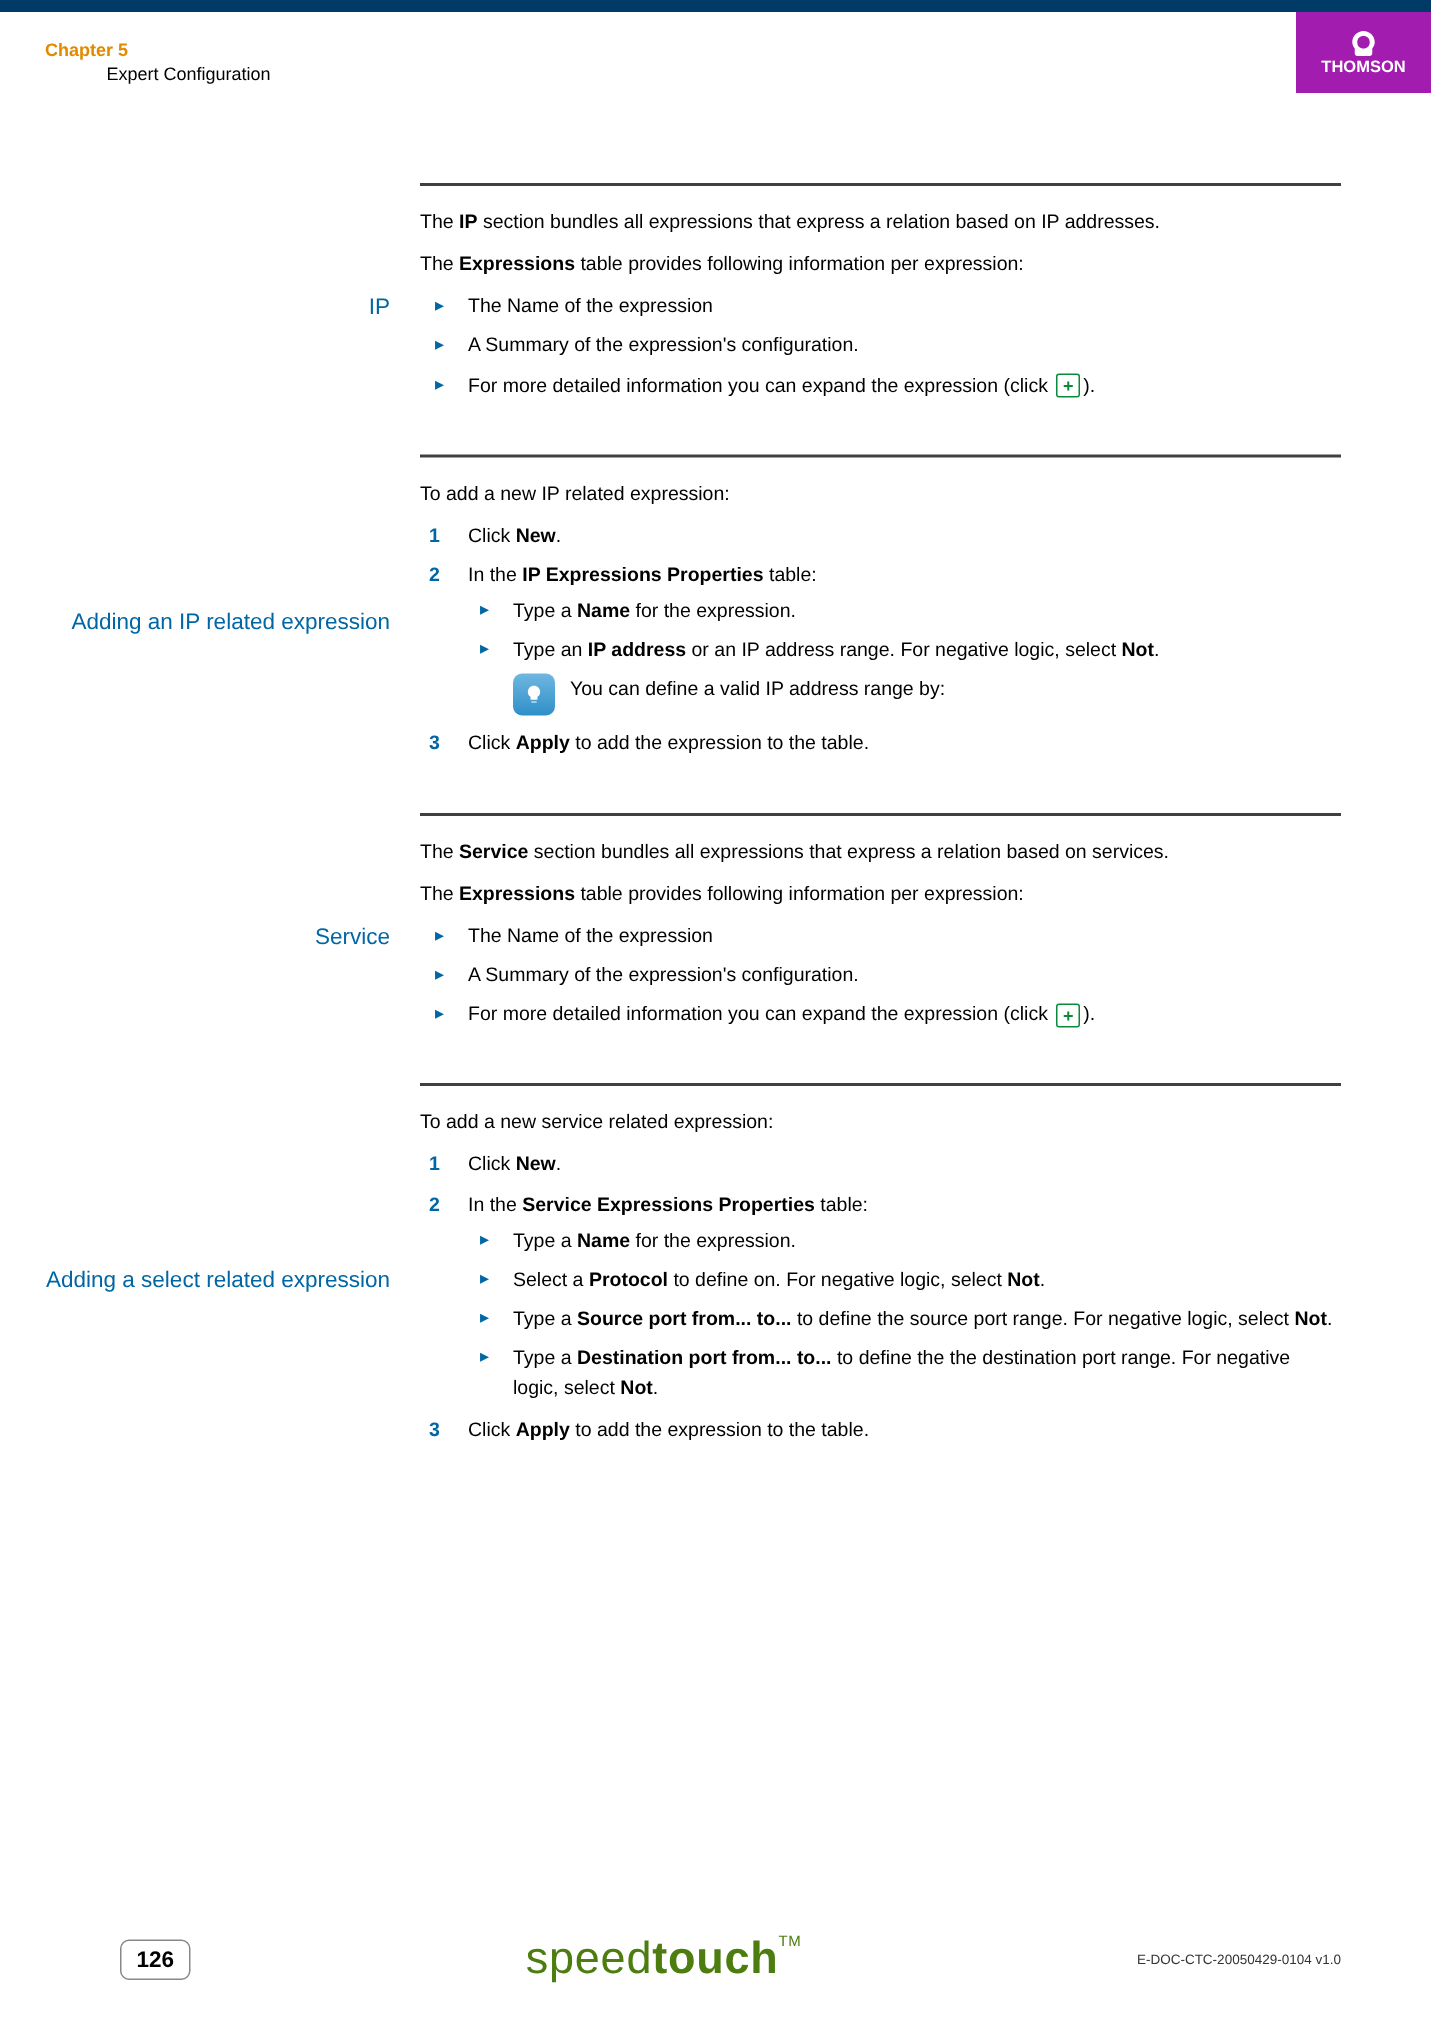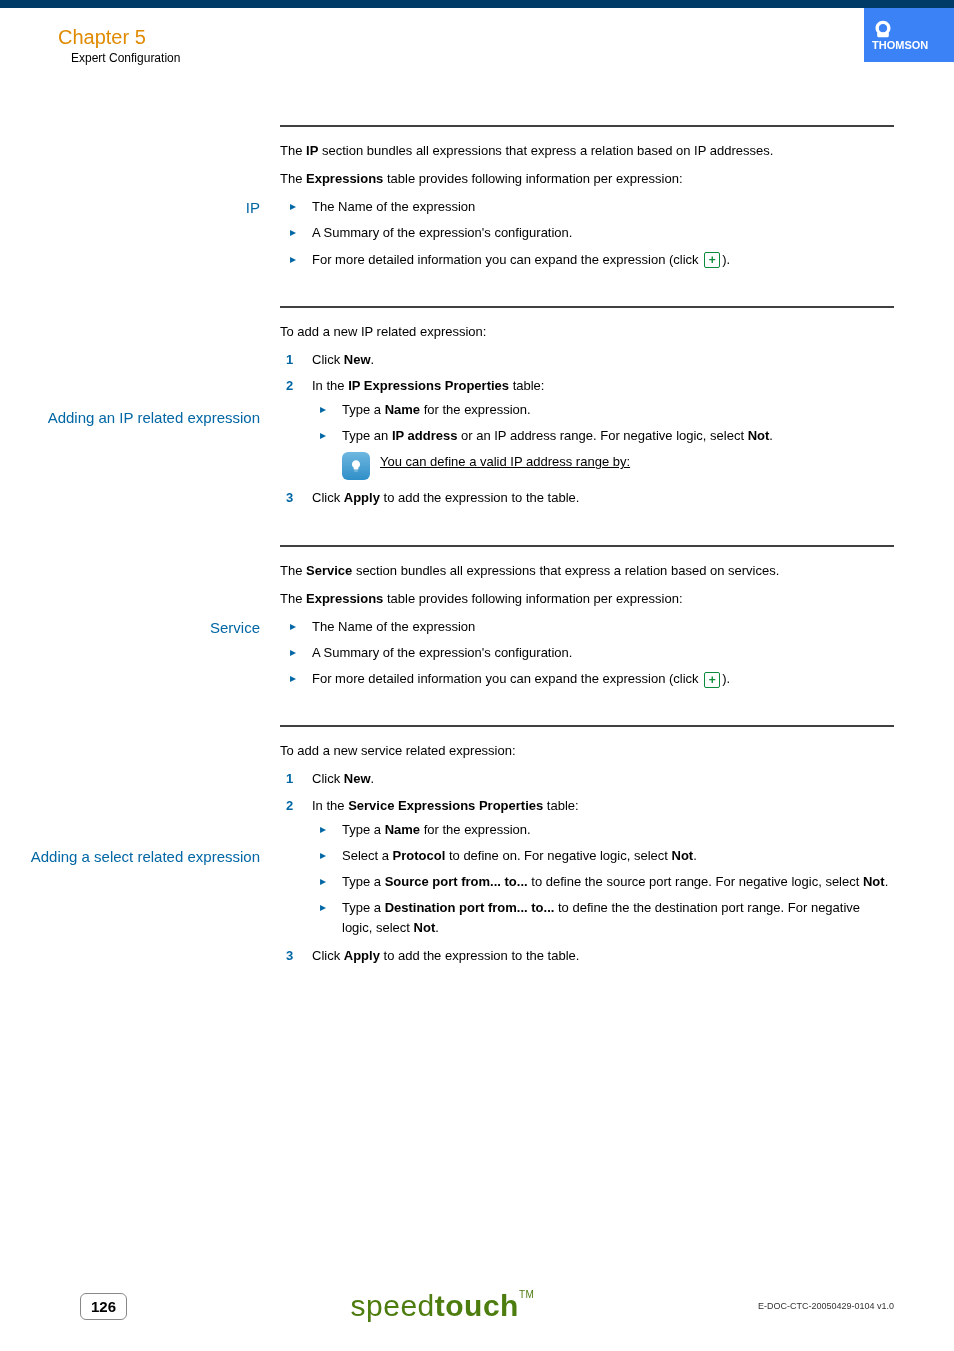--- a/index.html
+++ b/index.html
@@ -1,21 +1,21 @@
 <!DOCTYPE html>
 <html><head>
 <meta charset="utf-8">
 <style>
   * { box-sizing: border-box; margin: 0; padding: 0; }
   html, body { width: 954px; height: 1351px; background: #fff; font-family: Verdana, Arial, sans-serif; color: #000; }
   .topbar { width: 100%; height: 8px; background: #003a66; }
   .header { display: flex; justify-content: space-between; align-items: flex-start; padding: 18px 30px 0 30px; }
-  .header-left .chapter { color: #e08a00; font-weight: normal; font-size: 20px; margin-left: 28px; }
+  .header-left .chapter { color: #e08a00; font-weight: bold; font-size: 12px; }
   .header-left .subtitle { color: #000; font-size: 12px; margin-top: 2px; margin-left: 41px; }
-  .logo-wrap { background: #3b82f6; padding: 4px 8px 4px 8px; border-radius: 0 0 0 0; margin-top:-18px; margin-right:-30px; width:90px; height:54px; display:flex; flex-direction:column; justify-content:center;}
+  .logo-wrap { background: #a21caf; padding: 4px 8px 4px 8px; border-radius: 0 0 0 0; margin-top:-18px; margin-right:-30px; width:90px; height:54px; display:flex; flex-direction:column; align-items:center; justify-content:center;}
   .logo-wrap svg path { fill:#fff; }
   .logo-wrap .brand { color:#fff; font-size:11px; font-weight:bold; }
 
   .content { padding: 60px 60px 0 30px; }
   .section { display: flex; margin-bottom: 28px; align-items: center; }
   .label-col { width: 250px; min-width: 250px; text-align: right; padding-right: 20px; color: #0066a4; font-size: 15px; line-height: 1.35; }
   .body-col { flex: 1; border-top: 2px solid #404040; padding-top: 14px; font-size: 13px; line-height: 1.55; }
   .body-col p { margin-bottom: 8px; }
   .body-col .b { font-weight: bold; }
 
@@ -23,21 +23,21 @@
   ul.arrow > li { position: relative; padding-left: 32px; margin-bottom: 6px; }
   ul.arrow > li::before { content: "\25B8"; position: absolute; left: 10px; top: 0; color: #0066a4; font-size: 12px; }
 
   ul.arrow.nested > li { padding-left: 26px; }
   ul.arrow.nested > li::before { left: 4px; }
 
   ol.num { list-style: none; padding-left: 0; margin: 4px 0 8px 0; counter-reset: step; }
   ol.num > li { position: relative; padding-left: 32px; margin-bottom: 6px; counter-increment: step; }
   ol.num > li::before { content: counter(step); position: absolute; left: 6px; top: 0; color: #0066a4; font-weight: bold; font-size: 13px; }
 
-  .tipbox { display: flex; gap: 10px; margin: 6px 0 6px 0; text-decoration: underline; }
+  .tipbox { display: flex; gap: 10px; margin: 6px 0 6px 0; }
   .tipicon { width: 28px; height: 28px; border-radius: 6px; background: linear-gradient(#6fb7e0,#2f8fc8); display:flex; align-items:center; justify-content:center; flex: 0 0 28px; }
   .tipicon svg { width: 14px; height: 18px; }
   .tipbody { flex:1; }
 
   .expand-icon { display:inline-block; width:16px; height:16px; border:1px solid #0a8a3a; color:#0a8a3a; font-weight:bold; font-size:12px; line-height:14px; text-align:center; border-radius:2px; vertical-align:middle; margin:0 2px; }
 
   .footer { position: absolute; bottom: 28px; left: 0; width: 954px; display:flex; align-items:center; justify-content:space-between; padding: 0 60px 0 80px; }
   .pagebox { border:1px solid #888; border-radius:6px; padding:4px 10px; font-weight:bold; font-size:15px; }
   .speedtouch { font-size:30px; color:#4d7c0f; letter-spacing:0.5px; }
   .speedtouch .bold { font-weight:bold; }

